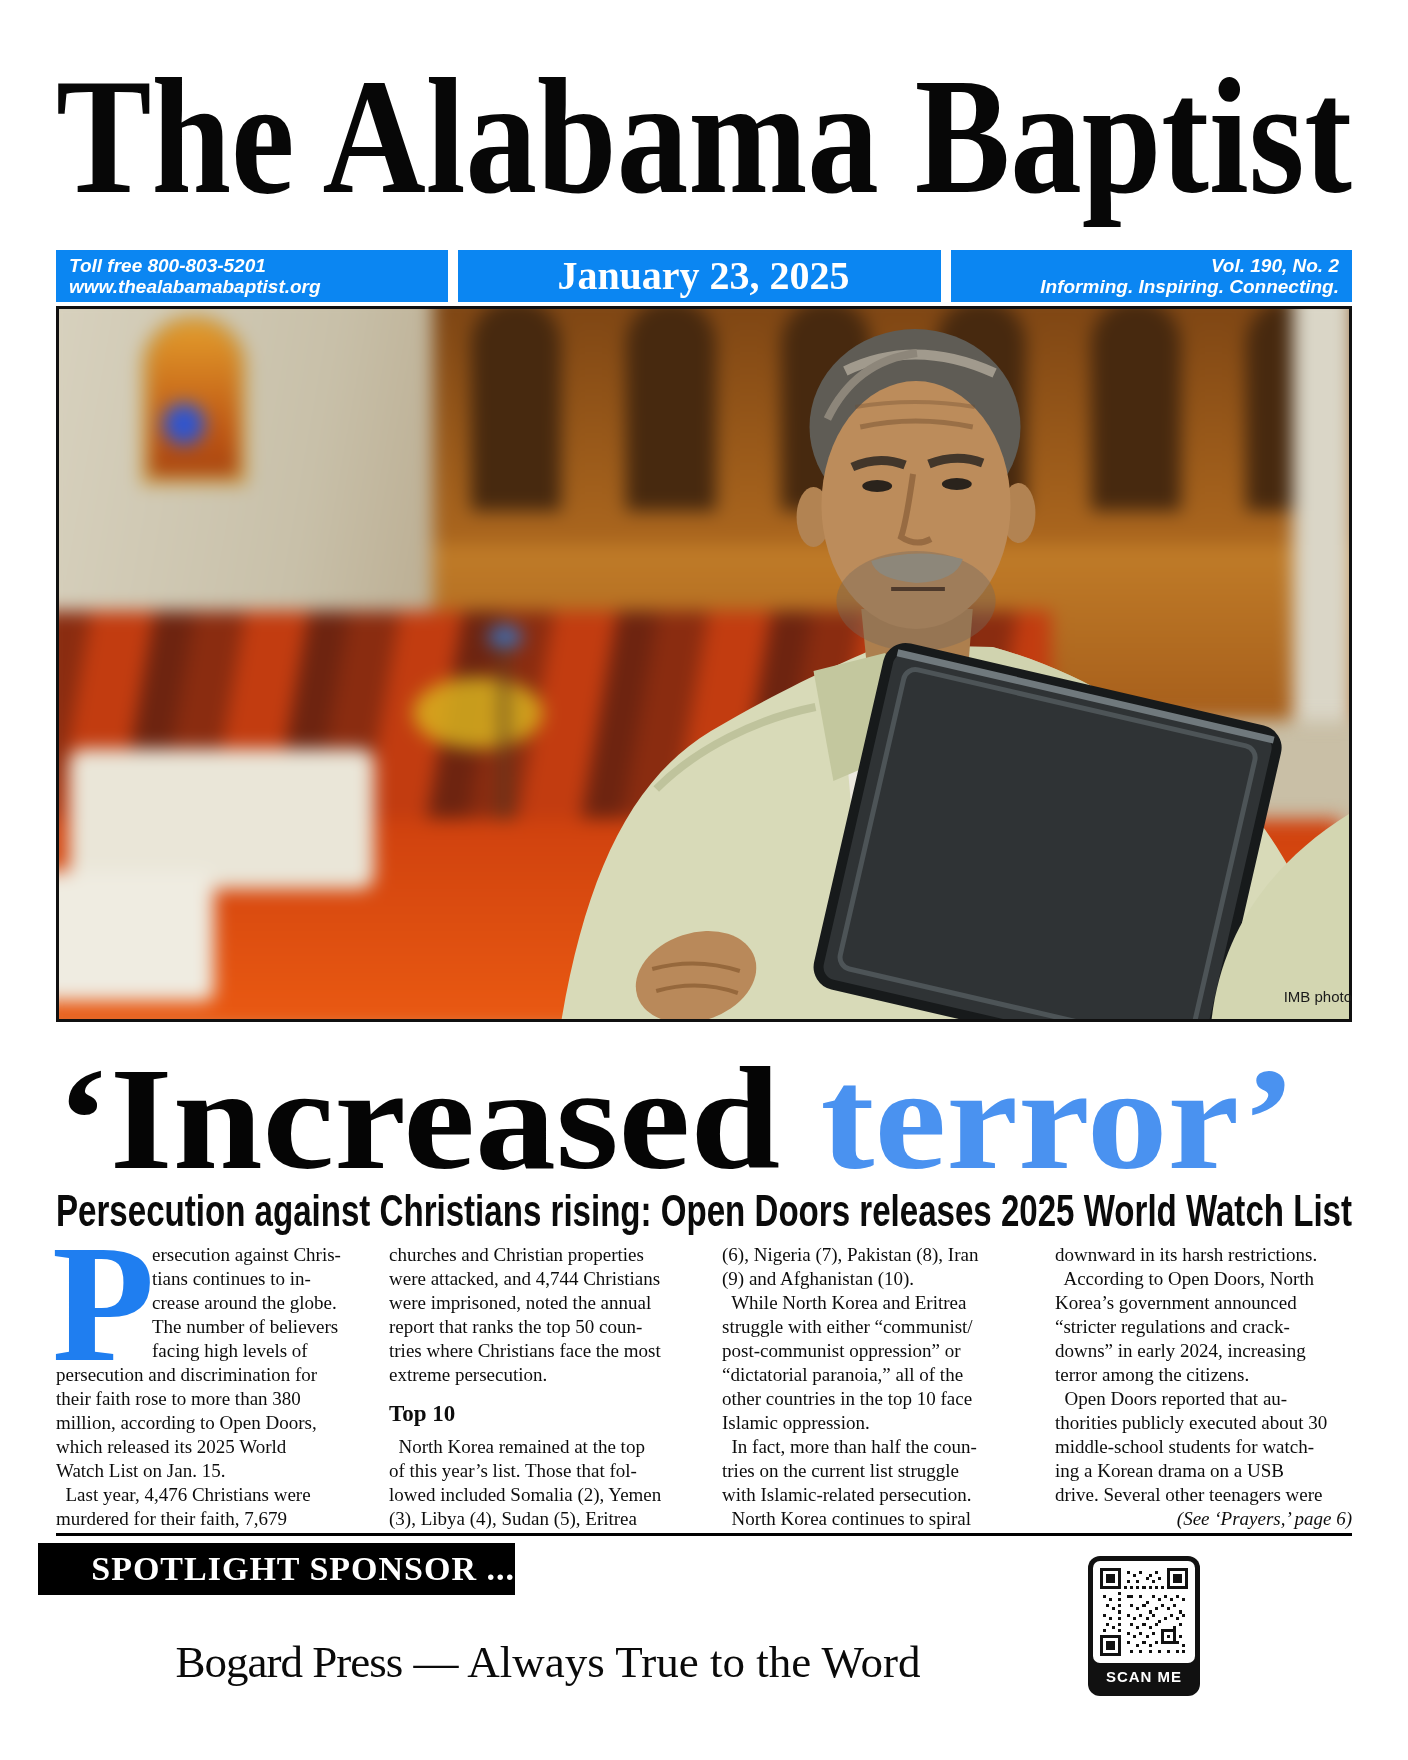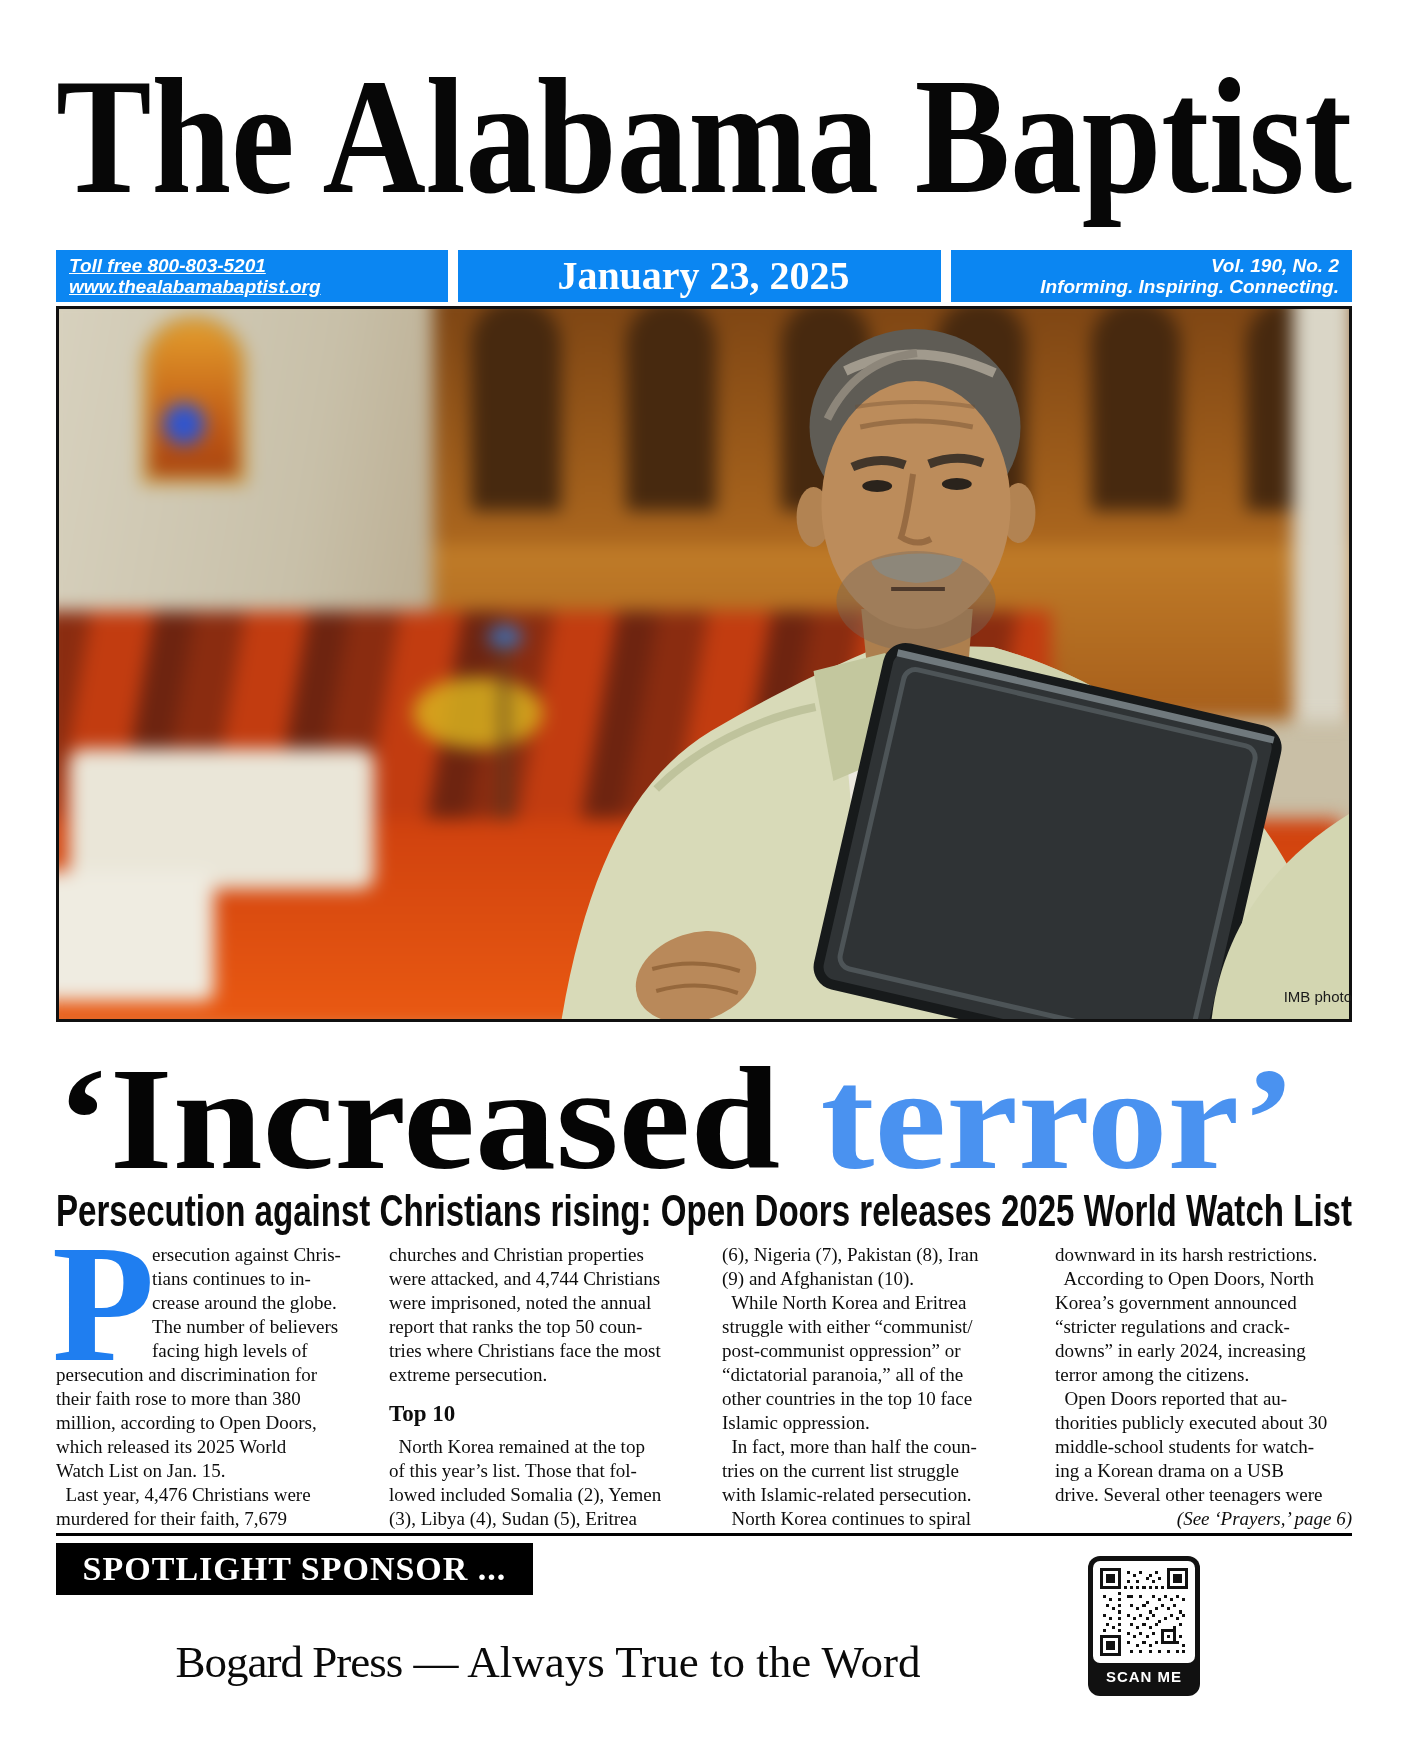--- a/index.html
+++ b/index.html
@@ -6,21 +6,21 @@
   body{width:1408px;height:1760px;position:relative;font-family:"Liberation Serif",serif;}
   .page{position:absolute;inset:0;background:#ffffff;overflow:hidden;}
 
   
   .masthead{position:absolute;left:56px;top:58px;width:1296px;height:172px;overflow:visible;}
   .masthead text{font-family:"Liberation Serif",serif;font-weight:bold;fill:#070707;}
 
   
   .info-bar{position:absolute;left:56px;top:250px;width:1296px;height:52px;display:flex;gap:10px;}
   .seg{background:var(--bar-blue,#0b86f2);color:#ffffff;height:52px;box-sizing:border-box;padding-left:8px;}
-  .seg-left{width:392px;padding:5px 0 3px 13px;font:italic bold 19px/21px "Liberation Sans",sans-serif;text-decoration:underline;}
+  .seg-left{width:392px;padding:5px 0 3px 13px;font:italic bold 19px/21px "Liberation Sans",sans-serif;}
   .seg-center{width:483px;display:flex;align-items:center;justify-content:center;
               font:bold 40px/52px "Liberation Serif",serif;}
   .seg-right{width:401px;padding:5px 13px 0 0;text-align:right;font:italic bold 19px/21px "Liberation Sans",sans-serif;}
 
   
   .photo{position:absolute;left:56px;top:306px;width:1290px;height:710px;border:3px solid #101010;
          overflow:hidden;background:#c9bfa6;}
   .bg{position:absolute;inset:-18px;filter:blur(9px);}
   .bg div{position:absolute;}
   .b-wall{left:0;top:0;width:450px;height:560px;background:linear-gradient(100deg,#d8d2bf 0%,#c8c0a9 55%,#b5a favored88 100%);}
@@ -58,22 +58,22 @@
   .col{width:297px;position:relative;}
   .tline{white-space:pre;line-height:24px;height:24px;overflow:visible;}
   .dropcap{position:absolute;left:-4px;top:-24px;font:bold 168px/1 "Liberation Serif",serif;
            color:var(--dropcap-blue,#1f7ef0);letter-spacing:-3px;}
   .beside .tline{margin-left:96px;}
   .subhead{font:bold 23px/26px "Liberation Serif",serif;margin:14px 0 8px 0;}
   .jumpline{font:italic 19px/24px "Liberation Serif",serif;text-align:right;}
 
   
   .rule{position:absolute;left:56px;top:1533px;width:1296px;height:3px;background:#000;}
-  .sponsor-bar{position:absolute;left:56px;top:1543px;width:477px;height:52px;background:#000;
-               display:flex;align-items:center;justify-content:center;}
+  .sponsor-bar{position:absolute;left:38px;top:1543px;width:477px;height:52px;background:#000;
+               display:flex;align-items:center;justify-content:flex-end;}
   .sponsor-bar span{color:#fff;font:bold 34px "Liberation Serif",serif;letter-spacing:1px;}
   .bogard{position:absolute;left:56px;top:1636px;width:984px;text-align:center;
           font:45px "Liberation Serif",serif;color:#0a0a0a;}
   .bogard .bp{font-weight:normal;letter-spacing:-1px;}
 
   
   .qr-badge{position:absolute;left:1040px;top:1556px;width:112px;height:140px;background:#111;
             border-radius:12px;box-sizing:border-box;padding:5px;display:flex;flex-direction:column;margin-left:48px;}
   .qr-white{background:#fff;border-radius:7px;flex:1;display:flex;align-items:center;justify-content:center;}
   .qr-white svg{width:88px;height:88px;}

